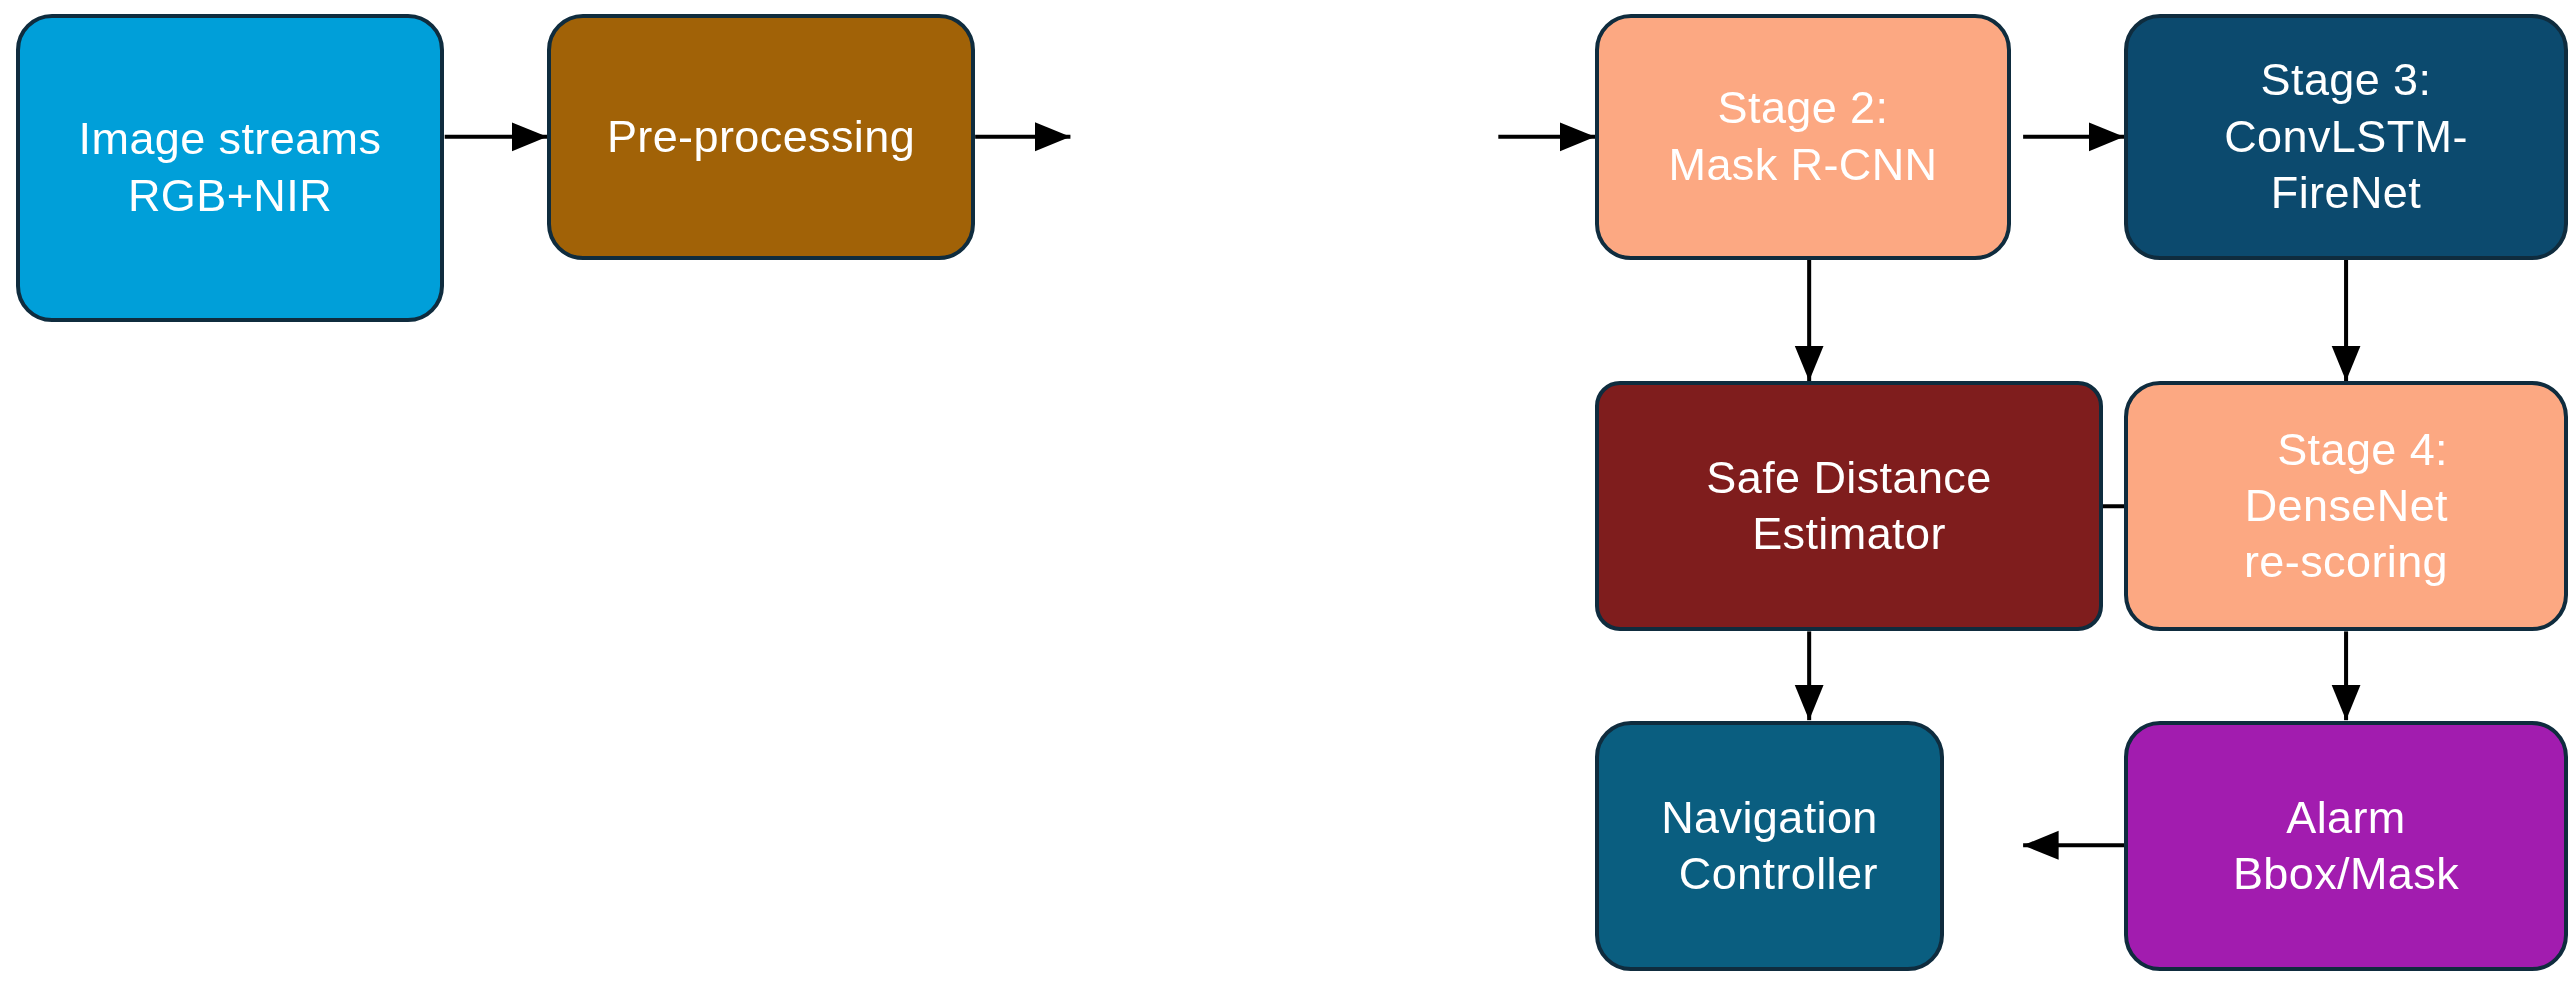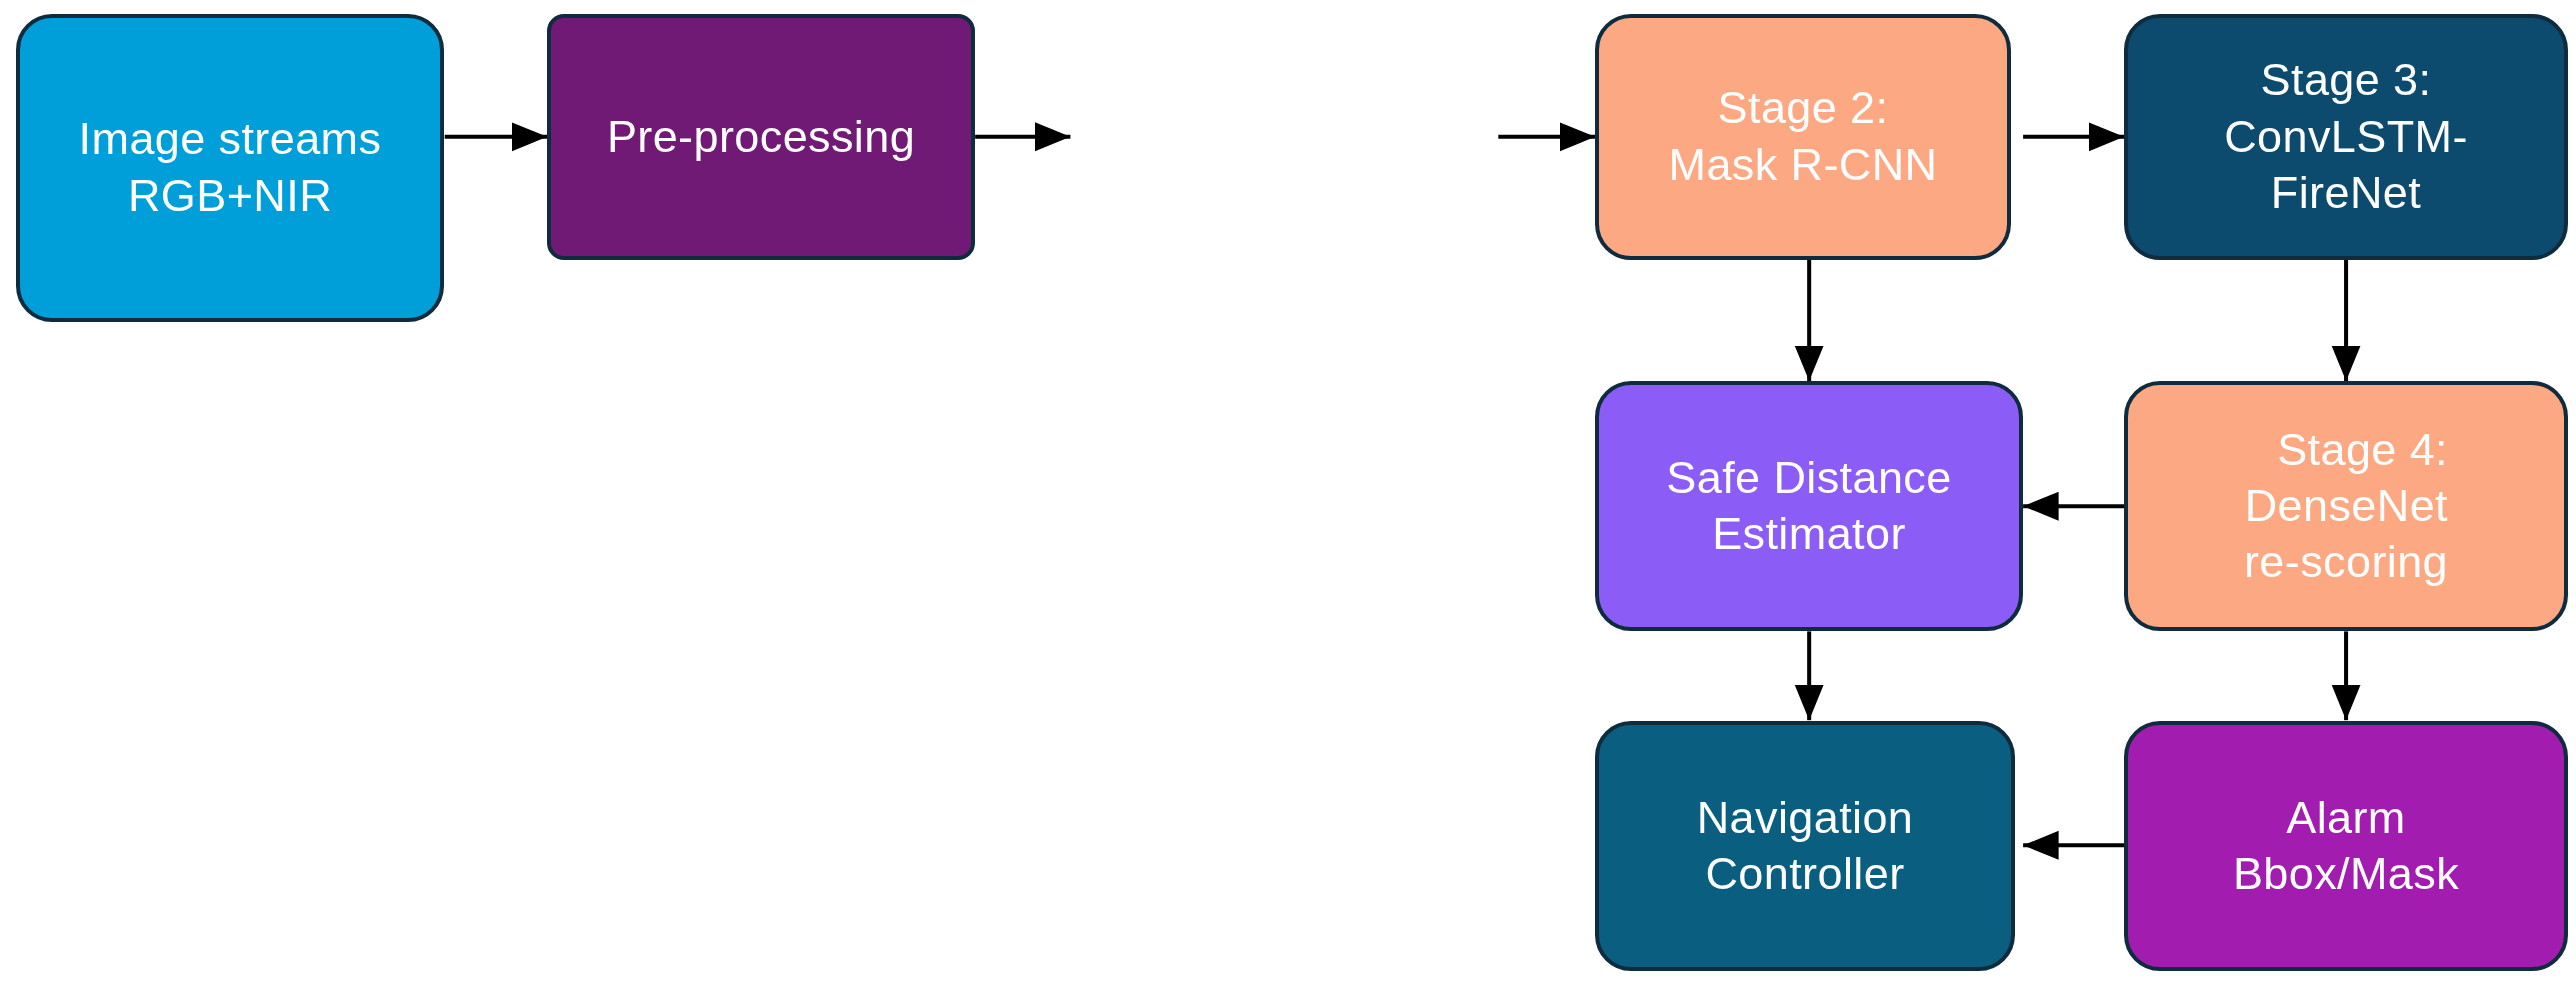--- a/index.html
+++ b/index.html
@@ -56,37 +56,37 @@
       <line x1="2905" y1="322" x2="2905" y2="472" stroke="#000000" stroke-width="5" marker-end="url(#arrowhead)"></line>
       <line x1="2630" y1="627" x2="2505" y2="627" stroke="#000000" stroke-width="5" marker-end="url(#arrowhead)"></line>
       <line x1="2240" y1="782" x2="2240" y2="892" stroke="#000000" stroke-width="5" marker-end="url(#arrowhead)"></line>
       <line x1="2905" y1="782" x2="2905" y2="892" stroke="#000000" stroke-width="5" marker-end="url(#arrowhead)"></line>
       <line x1="2630" y1="1047" x2="2505" y2="1047" stroke="#000000" stroke-width="5" marker-end="url(#arrowhead)"></line>
     </svg>
 
   <div class="node" style="left: 16px; top: 13.7px; width: 428px; height: 308px; background: rgb(0, 159, 217); border-color: rgb(15, 44, 62); color: rgb(255, 255, 255);">Image streams
 RGB+NIR</div>
 
-  <div class="node" style="left: 547px; top: 13.7px; width: 428px; height: 246px; background: #701a75; border-color: rgb(15, 44, 62); color: rgb(255, 255, 255); border-radius: 17px;">Pre-processing</div>
+  <div class="node" style="left: 547px; top: 13.7px; width: 428px; height: 246px; background: #a16207; border-color: rgb(15, 44, 62); color: rgb(255, 255, 255);">Pre-processing</div>
 
 
   <div class="node" style="left: 1595px; top: 13.7px; width: 416px; height: 246px; background: rgb(252, 168, 130); border-color: rgb(15, 44, 62); color: rgb(255, 255, 255);">Stage 2:
 Mask R-CNN</div>
 
   <div class="node" style="left: 2124px; top: 13.7px; width: 444px; height: 246px; background: #0c4a6e; border-color: rgb(15, 44, 62); color: rgb(255, 255, 255);">Stage 3:
 ConvLSTM-
 FireNet</div>
 
-  <div class="node" style="left: 1595px; top: 381px; width: 428px; height: 250px; background: #8b5cf6; border-color: rgb(15, 44, 62); color: rgb(255, 255, 255);">Safe Distance
+  <div class="node" style="left: 1595px; top: 381px; width: 508px; height: 250px; background: #7f1d1d; border-color: rgb(15, 44, 62); color: rgb(255, 255, 255); border-radius: 25px;">Safe Distance
 Estimator</div>
 
   <div class="node" style="left: 2124px; top: 381px; width: 444px; height: 250px; background: rgb(252, 168, 130); border-color: rgb(15, 44, 62); color: rgb(255, 255, 255); text-align: right;">Stage 4:
 DenseNet
 re-scoring</div>
 
-  <div class="node" style="left: 1595px; top: 721px; width: 420px; height: 250px; background: rgb(10, 94, 128); border-color: rgb(15, 44, 62); color: rgb(255, 255, 255);">Navigation
+  <div class="node" style="left: 1595px; top: 721px; width: 349px; height: 250px; background: rgb(10, 94, 128); border-color: rgb(15, 44, 62); color: rgb(255, 255, 255); text-align: right;">Navigation
 Controller</div>
 
   <div class="node" style="left: 2124px; top: 721px; width: 444px; height: 250px; background: #a21caf; border-color: rgb(15, 44, 62); color: rgb(255, 255, 255);">Alarm
 Bbox/Mask</div>
 
 </div>
 
 
 </body></html>

